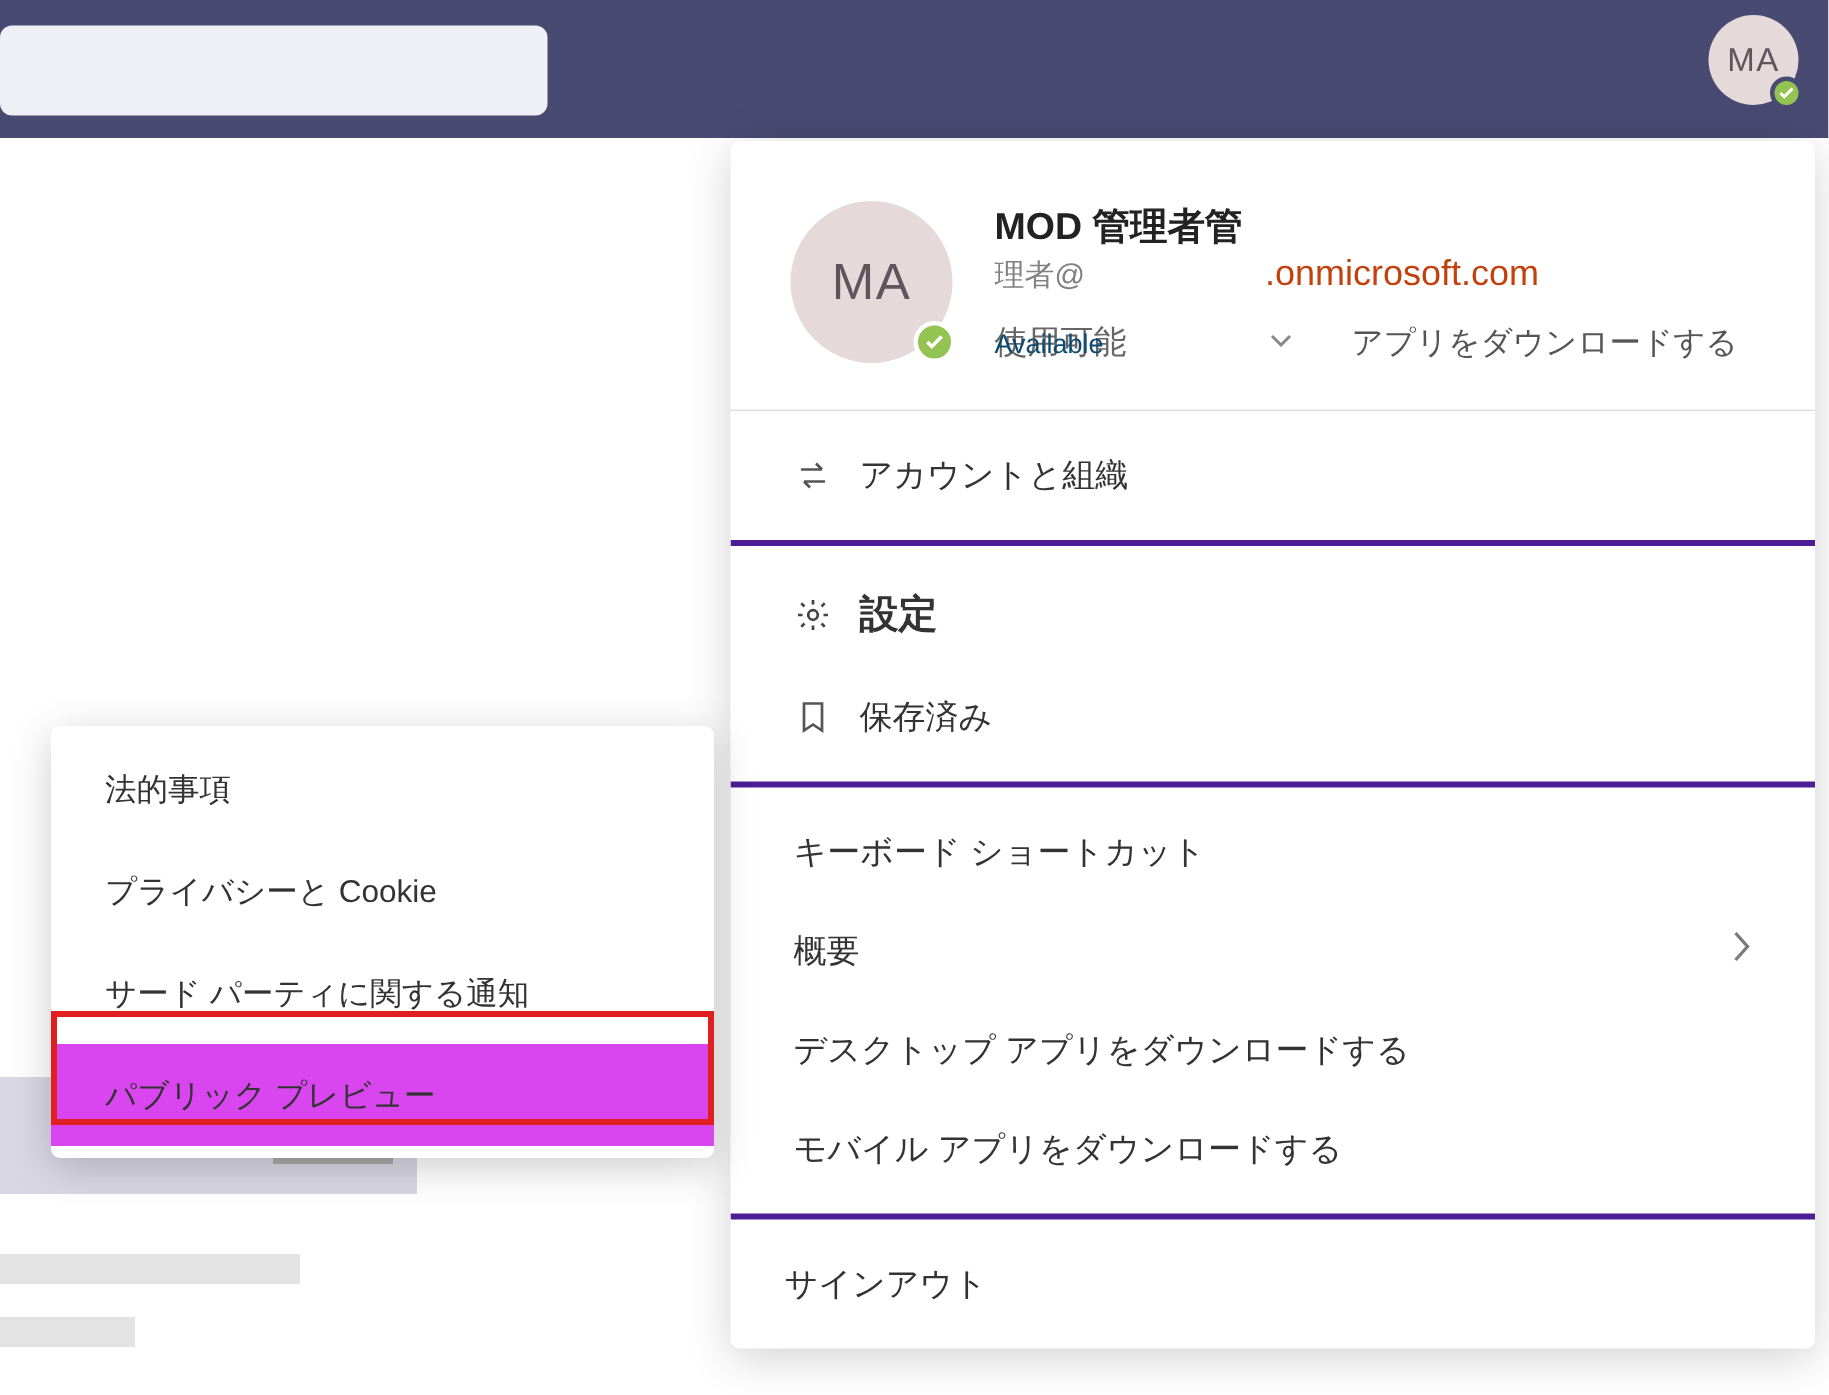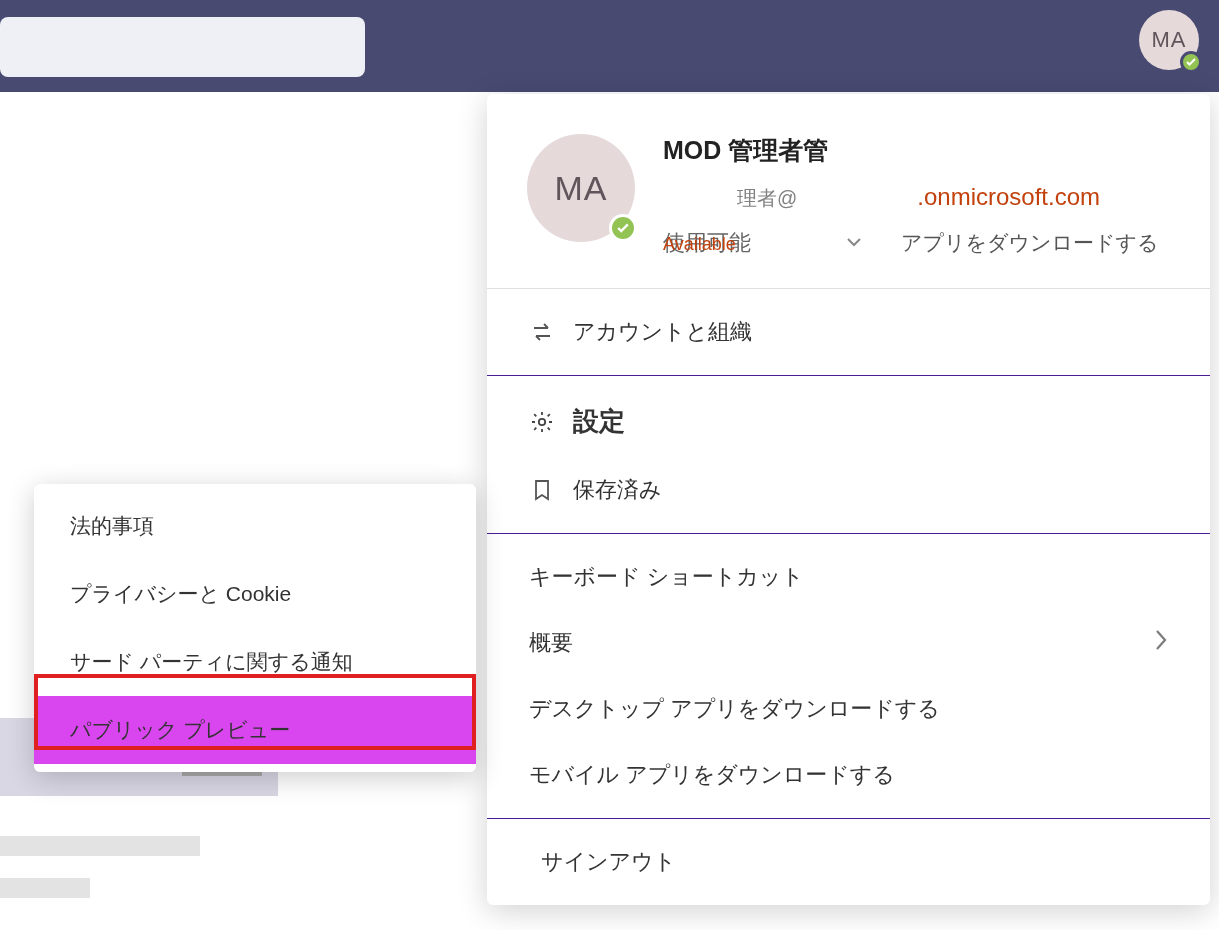--- a/index.html
+++ b/index.html
@@ -62,42 +62,42 @@
   .pf-avatar {
     width: 108px; height: 108px; border-radius: 50%;
     background: #e6d9da; color:#61545b;
     font-size: 34px; font-weight:500; letter-spacing:1px;
     display:flex;align-items:center;justify-content:center;
     position:relative;
     flex-shrink:0;
   }
   .pf-avatar .presence-dot { width:28px;height:28px;border-color:#fff;right:-2px;bottom:0px; }
   .pf-info { flex:1; }
-  .pf-name { font-size:25px; color:#222; font-weight:600; margin-bottom:16px; }
-  .pf-email-wrap { font-size:20px;color:#818181;display:flex;gap:120px;align-items:baseline;justify-content:center;}
+  .pf-name { font-size:25px; color:#222; font-weight:600; margin-bottom:2px; }
+  .pf-email-wrap { font-size:20px;color:#818181;display:flex;gap:120px;align-items:baseline;}
   .pf-email2 { color:#c2410c; font-size:24px;}
   .pf-status-row { display:flex; gap:40px; margin-top:16px; align-items:center;}
   .pf-status { font-size:22px;color:#555;display:flex;align-items:center;gap:6px;position:relative;}
   .pf-status::before{content:"使用可能";color:#666;}
-  .pf-status-under{position:absolute;left:0;top:6px;color:#c2410c;font-size:18px;}
+  .pf-status-under{position:absolute;left:0;top:6px;color:#0c4a6e;font-size:18px;}
   .pf-setmsg { font-size:21px;color:#555;}
 
-  .pf-section { padding: 10px 0; border-bottom:1px solid #4c1d95;}
+  .pf-section { padding: 10px 0; border-bottom:4px solid #4c1d95;}
   .pf-item {
     display:flex; align-items:center; gap:18px;
     padding: 18px 42px;
     font-size:22px; color:#333;
     cursor:pointer;
     position:relative;
   }
   .pf-item.large { font-size:26px; font-weight:700; }
   .pf-item .chev { margin-left:auto; color:#6e6e6e; }
   .pf-item .ico { width:26px; display:flex; justify-content:center; color:#555;}
 
-  .pf-last { padding: 28px 54px; font-size:22px; color:#333; cursor:pointer;}
+  .pf-last { padding: 28px 36px; font-size:22px; color:#333; cursor:pointer;}
 
   
   .about-flyout {
     position: absolute;
     left: 34px; top: 484px;
     width: 442px;
     background:#fff;
     box-shadow: 0 6px 28px rgba(0,0,0,0.20);
     border-radius:6px;
     padding: 8px 0;

